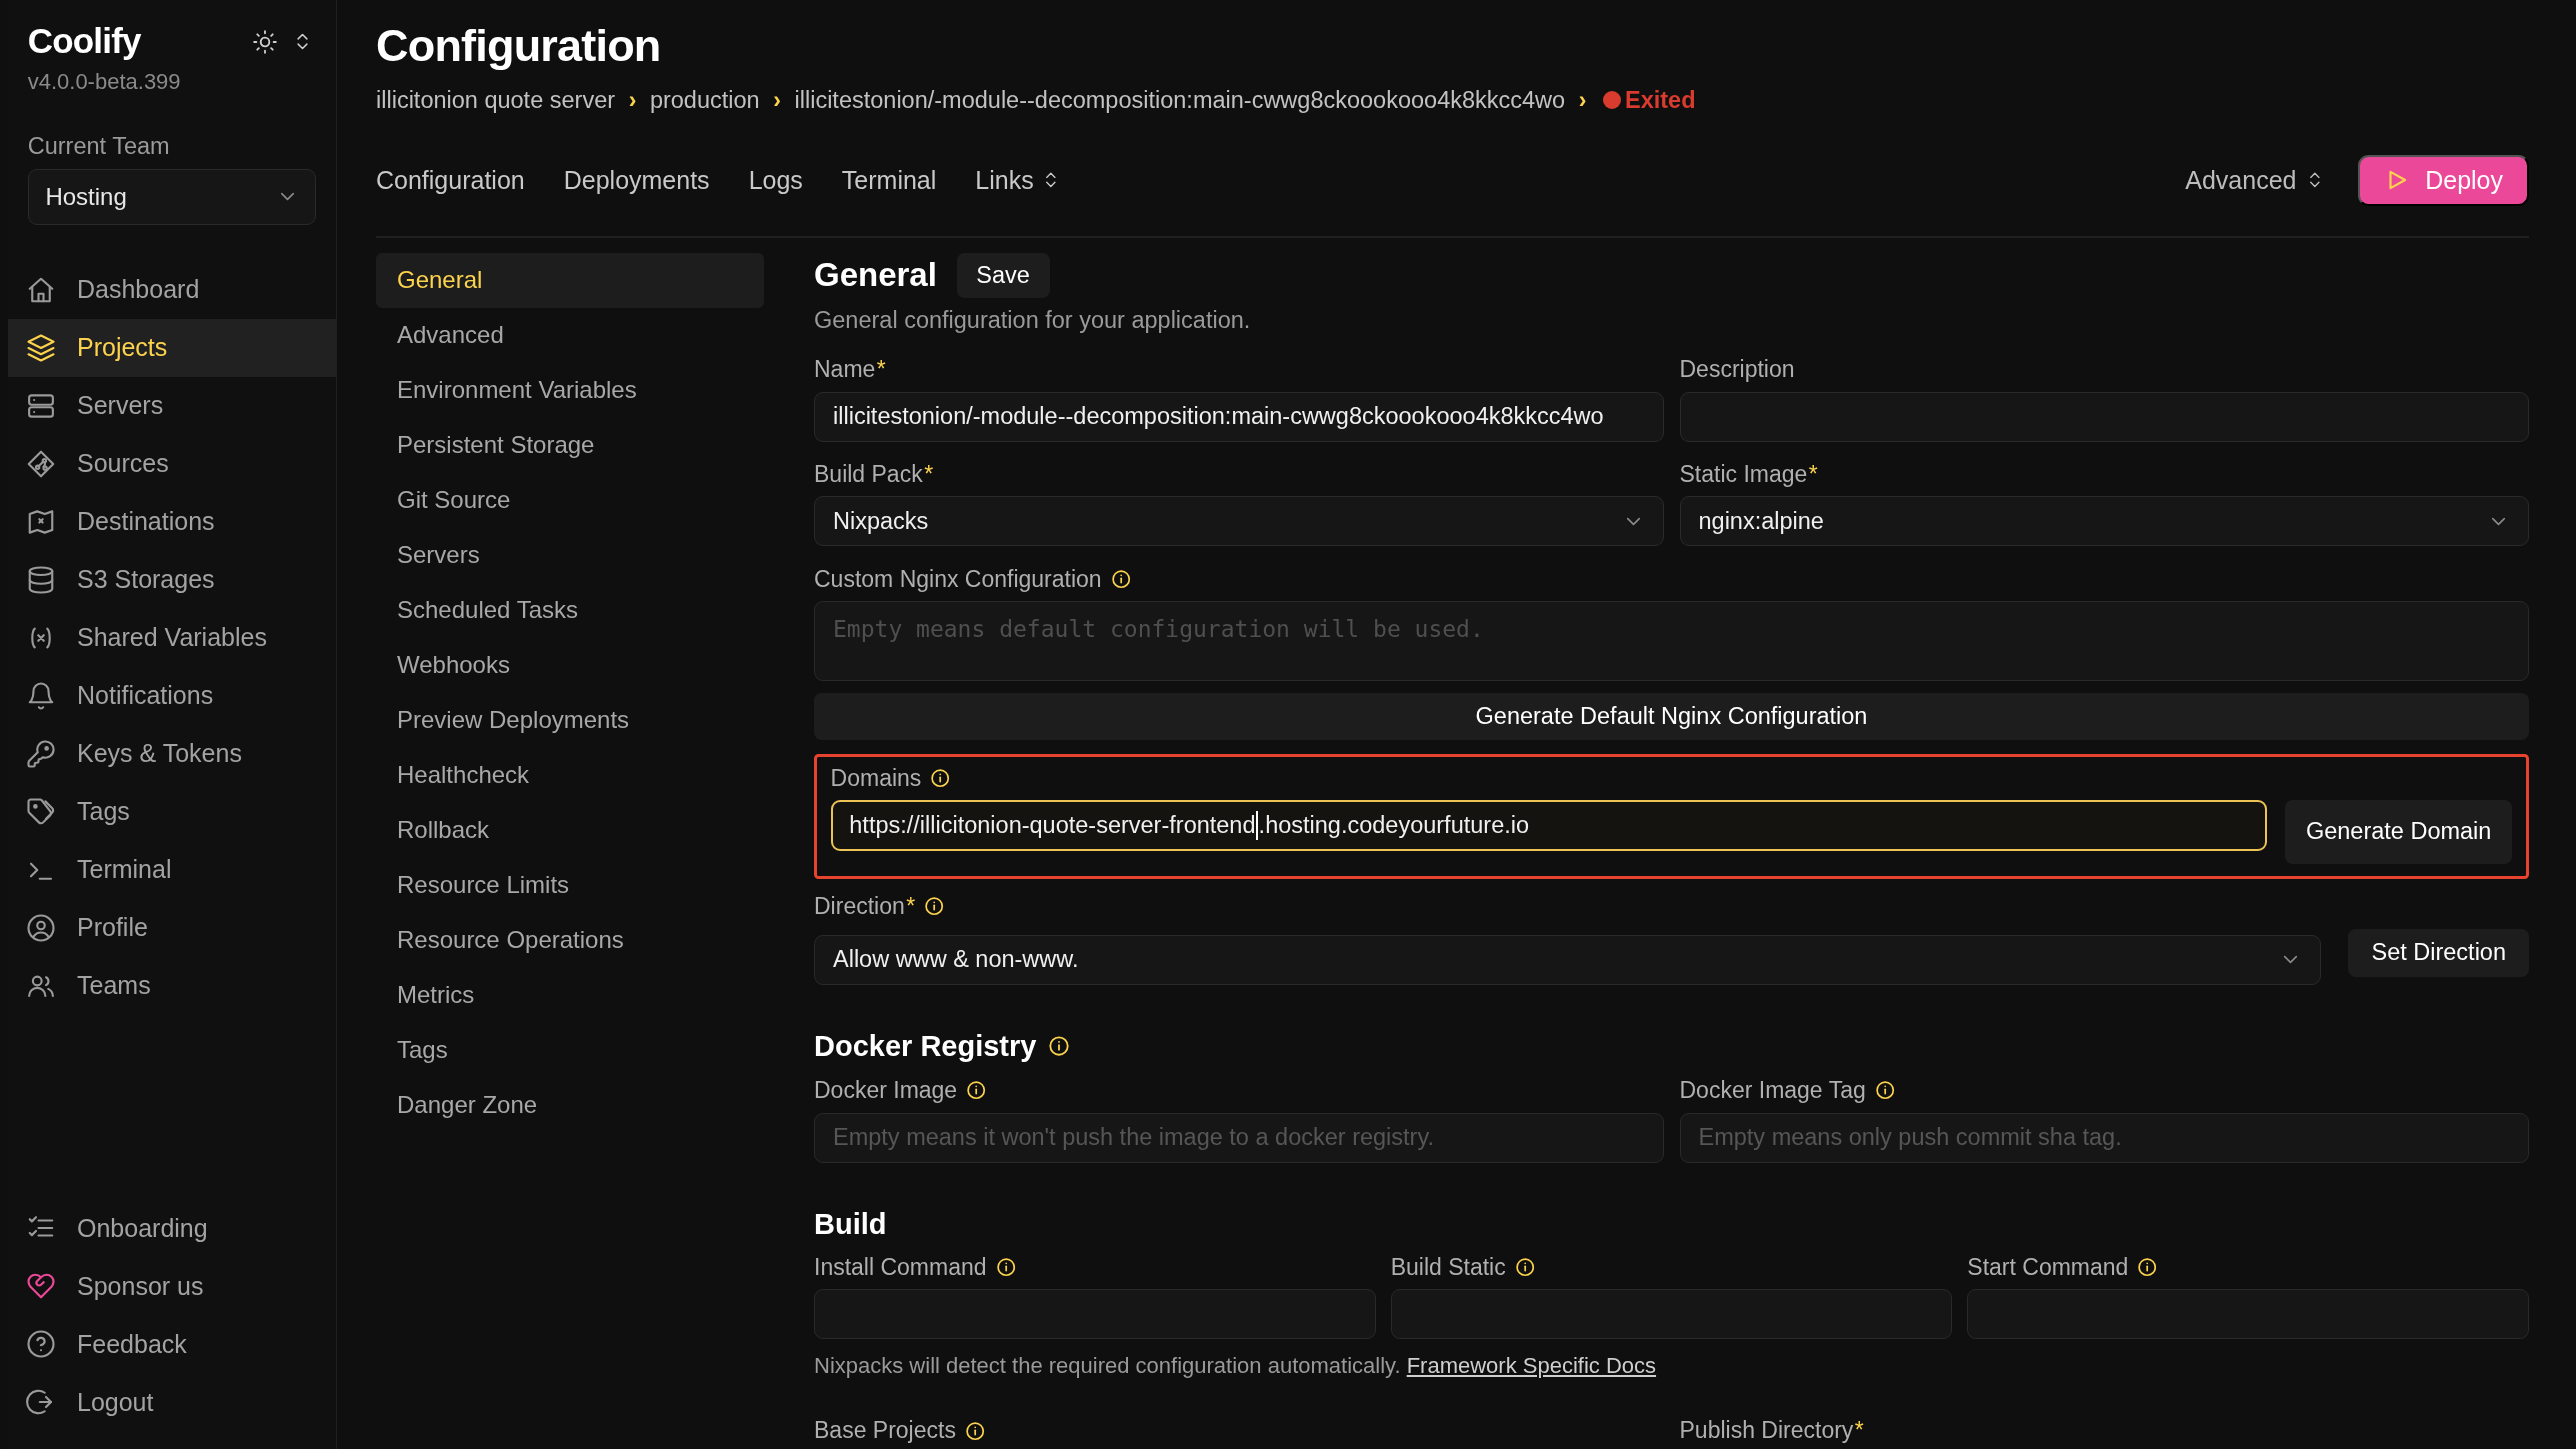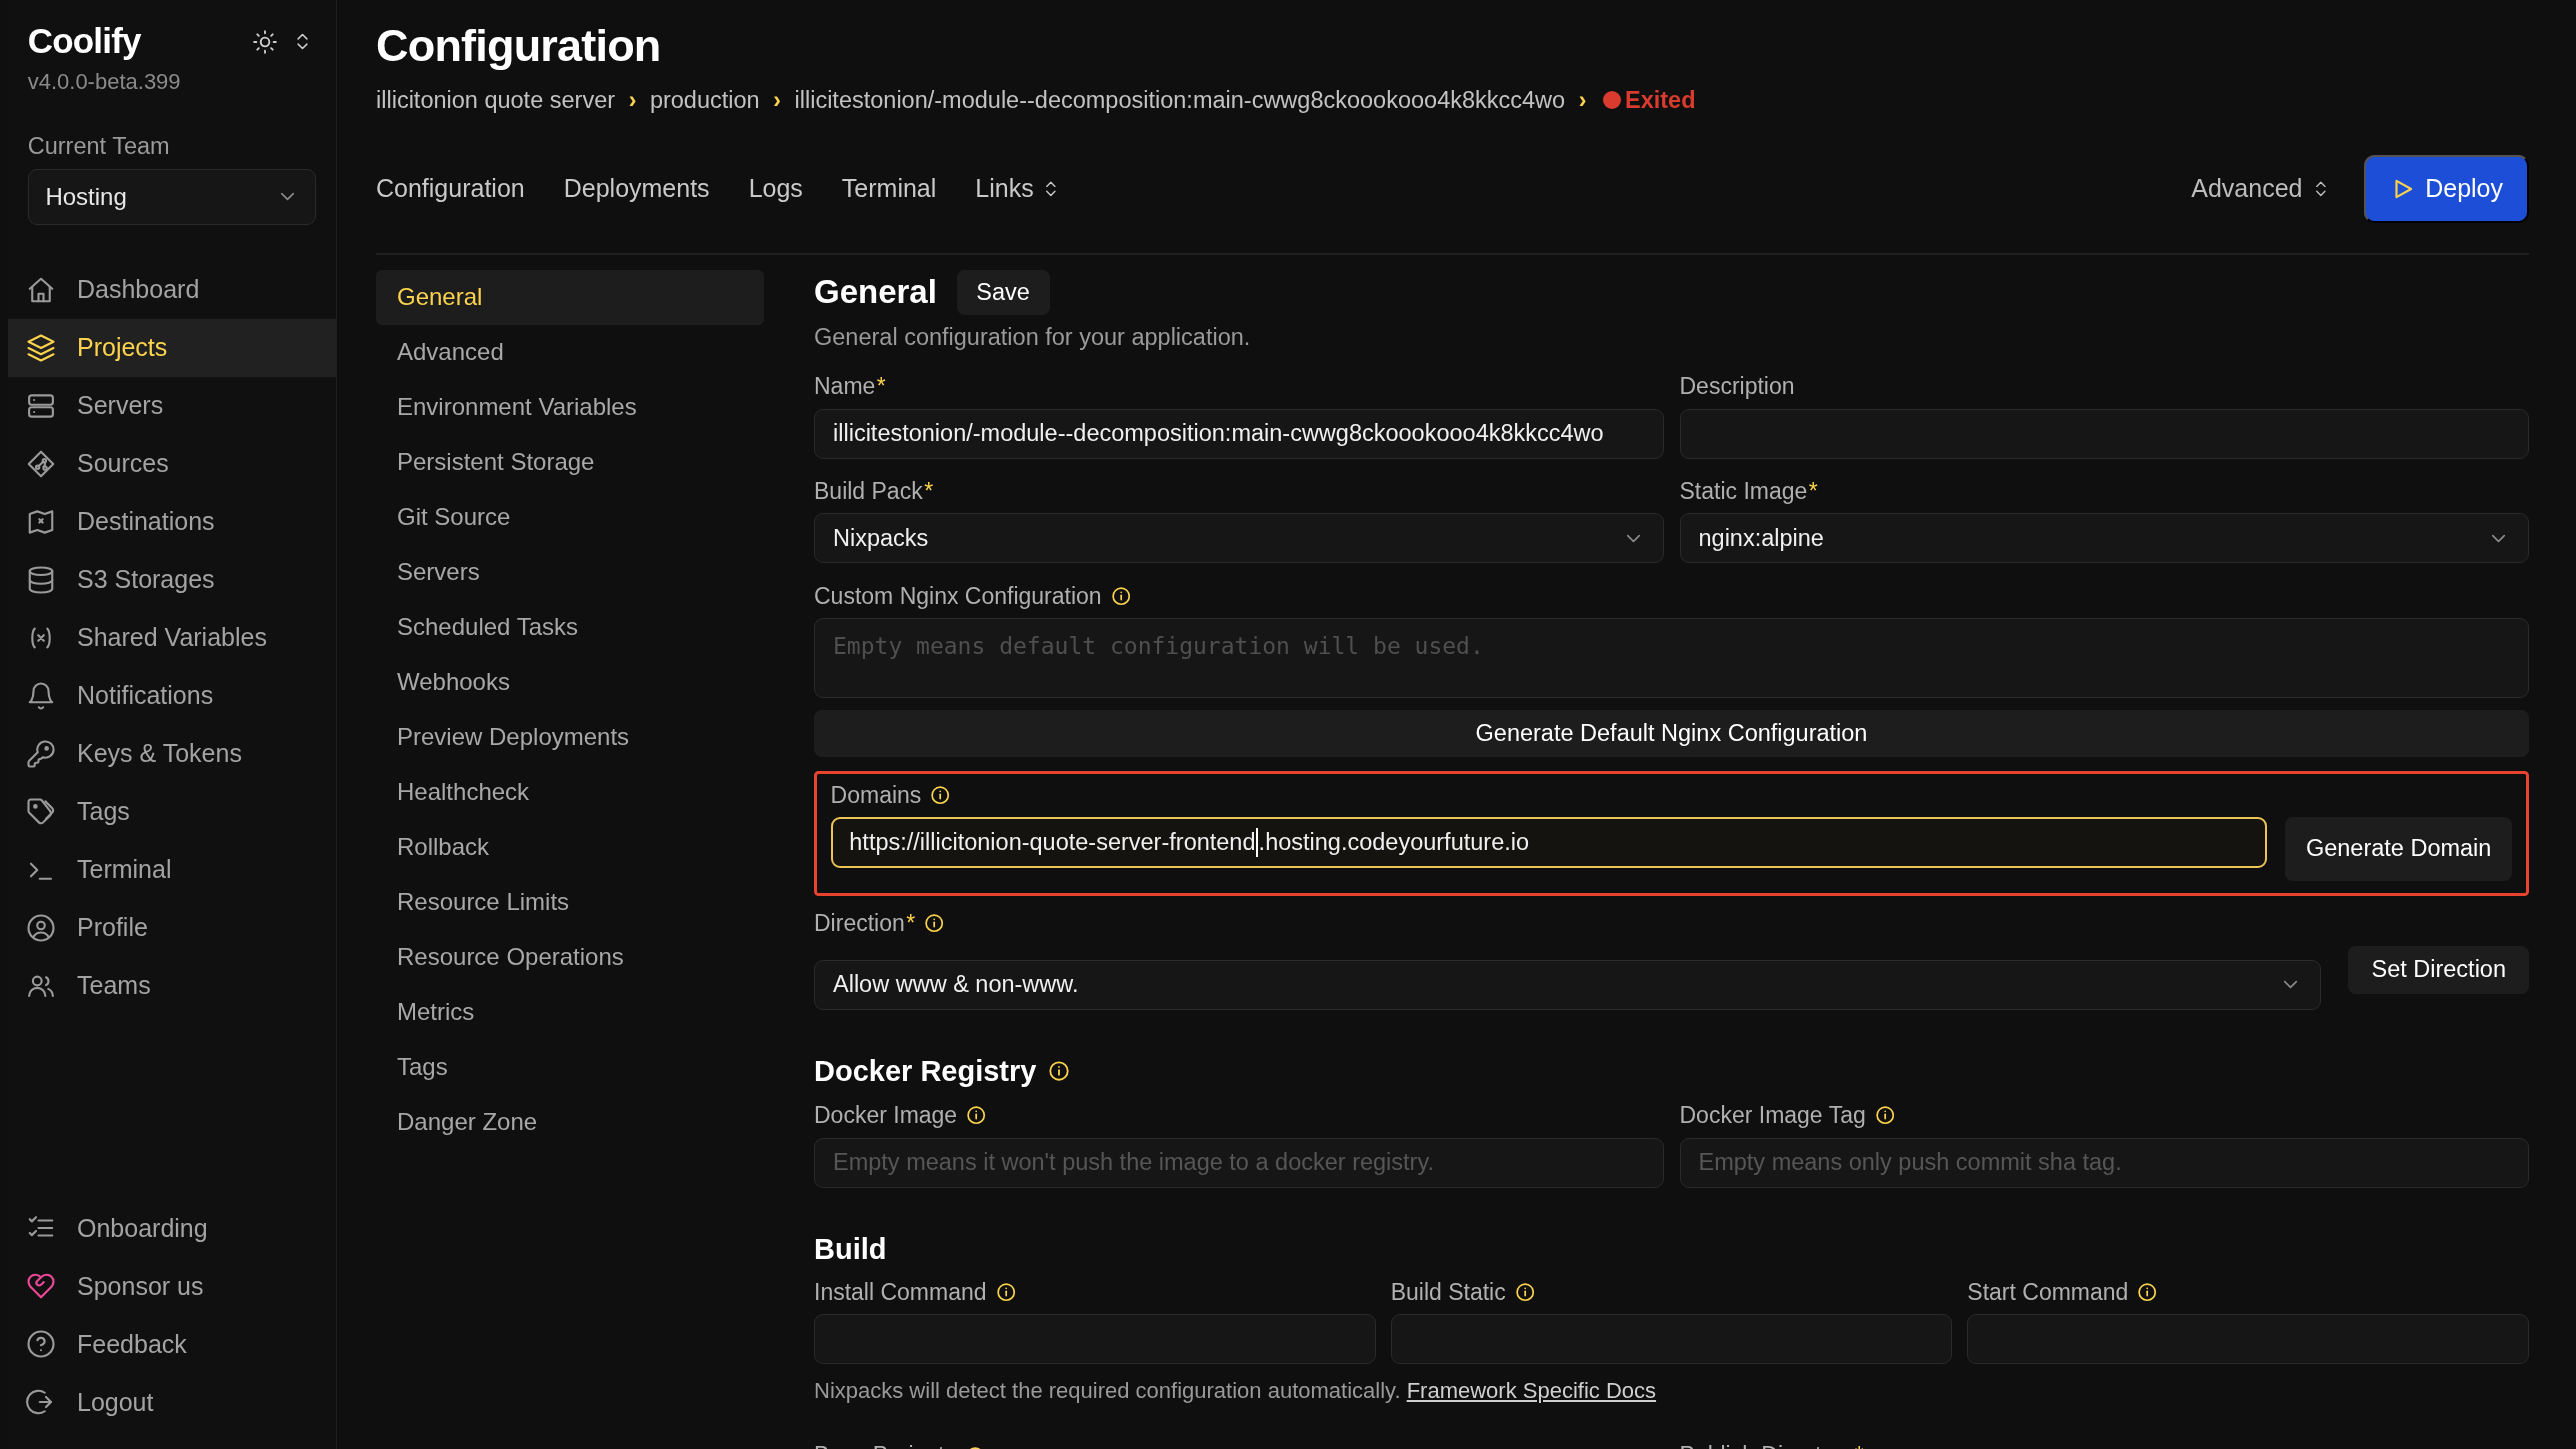--- a/index.html
+++ b/index.html
@@ -44,21 +44,21 @@
   .crumb-sep{color:var(--accent);font-size:23px;font-weight:700;}
   .crumb-sep::before{content:"›";}
   .status-wrap{display:flex;align-items:center;gap:4px;margin-left:3px;}
   .status-dot{width:18px;height:18px;border-radius:50%;background:var(--danger);}
   .status-text{color:var(--danger);font-weight:700;font-size:23.5px;}
 
   .tabbar{margin-top:41px;display:flex;align-items:center;gap:39px;font-size:25px;color:#c9c9c9;}
   .tab{display:flex;align-items:center;gap:7.6px;cursor:pointer;}
   .tabbar-right{margin-left:auto;display:flex;align-items:center;gap:33px;}
   .adv-select{display:flex;align-items:center;gap:9px;color:#bdbdbd;cursor:pointer;}
-  .deploy-btn{display:flex;align-items:center;gap:9px;background:#1d4ed8;border-radius:10.6px;height:68px;padding:0 24px;font-size:25px;color:#fff;cursor:pointer;}
+  .deploy-btn{display:flex;align-items:center;gap:15px;background:#ec4899;border-radius:10.6px;height:51px;padding:0 24px;font-size:25px;color:#fff;cursor:pointer;}
   .deploy-btn .icon{color:var(--accent);}
   .divider{margin-top:30px;height:2.3px;background:#202020;}
 
   .content{display:flex;margin-top:15px;align-items:flex-start;}
   .subnav{width:388px;flex:none;display:flex;flex-direction:column;}
   .subnav-item{height:55px;display:flex;align-items:center;padding-left:21px;font-size:24px;color:#a8a8a8;border-radius:6px;cursor:pointer;}
   .subnav-item.active{background:#1d1d1d;color:var(--accent);}
   .form-col{flex:1;margin-left:50px;}
 
   .sec-head{display:flex;align-items:center;gap:19.7px;}
@@ -82,21 +82,21 @@
   textarea.input::placeholder{color:#4f4f4f;}
   .wide-btn{margin-top:12px;width:100%;height:47px;}
 
   .domains-box{margin-top:13.6px;border:3.8px solid var(--hl);border-radius:4.5px;padding:6px 13.6px 12px;}
   .domains-row{display:flex;gap:18px;margin-top:5px;}
   .domains-input{flex:1;height:51px;margin-top:0;background:#151310;border:2.3px solid #eec355;border-radius:9px;display:flex;align-items:center;padding:0 16.7px;font-size:23.5px;cursor:text;}
   .caret{display:inline-block;width:1.5px;height:29px;background:#fff;margin:0 0.8px;vertical-align:middle;}
   .side-btn{height:64px;padding:0 21px;flex:none;}
 
   .inline-row{display:flex;gap:27px;margin-top:6px;align-items:flex-start;}
-  .inline-row .select{flex:1;margin-top:14px;}
+  .inline-row .select{flex:1;margin-top:6px;}
   .inline-row .btn{height:48px;padding:0 23px;flex:none;}
 
   .h3{font-size:29px;font-weight:700;color:#fff;display:flex;align-items:center;gap:12px;}
   .mt60{margin-top:45px;}
   .note{margin-top:13.6px;font-size:22px;color:#9a9a9a;}
   .note a{color:#cfcfcf;text-decoration:underline;cursor:pointer;}
 </style>
 </head>
 <body>
 

